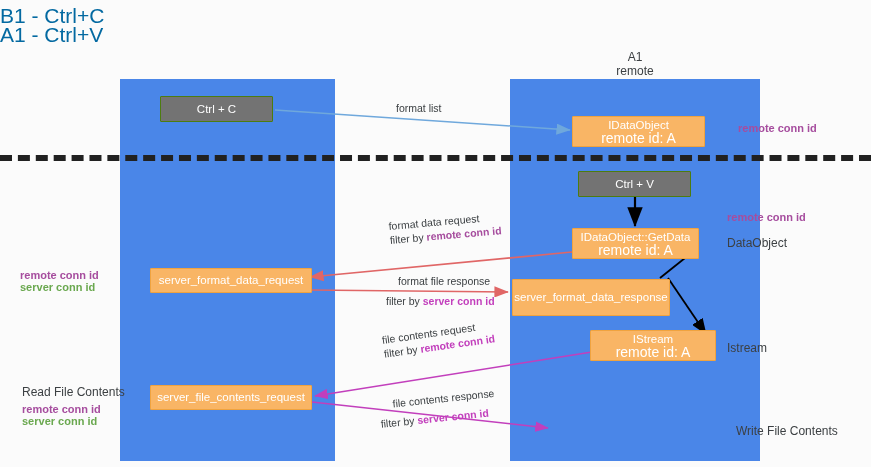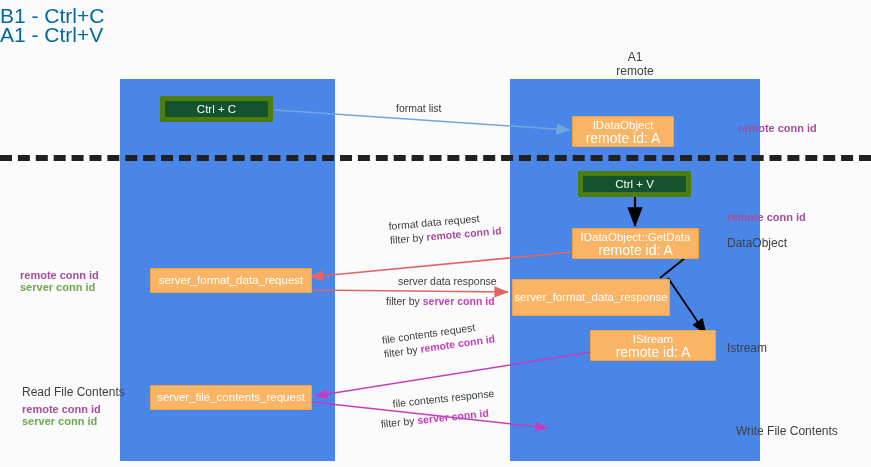--- a/index.html
+++ b/index.html
@@ -61,21 +61,21 @@
     flex-direction: column;
     align-items: center;
     justify-content: center;
     text-align: center;
     color: #ffffff;
     font-size: 11.5px;
     line-height: 13px;
     border-radius: 1px;
   }
   .node .l2 { font-size: 14px; }
-  .node-green { background: #14532d; border: 5px solid #4d7c0f; }
+  .node-green { background: #737373; border: 1px solid #4d7c0f; }
   .node-orange { background: #f9b565; border: 1px solid #f0a33f; }
 
   
   .side-label {
     font-size: 11px;
     line-height: 13px;
     white-space: pre;
   }
   .c-purple { color: #a64d9e; font-weight: bold; }
   .c-green  { color: #6aa84f; font-weight: bold; }
@@ -152,21 +152,21 @@
   <div class="abs" id="title">B1 - Ctrl+C
 A1 - Ctrl+V</div>
 
   <div class="abs col-header" id="hdr-a1">A1
 remote</div>
 
   <div class="abs node node-green" style="left:160px;top:96px;width:113px;height:26px;">
     <div>Ctrl + C</div>
   </div>
 
-  <div class="abs node node-orange" style="left:572px;top:116px;width:102px;height:31px;">
+  <div class="abs node node-orange" style="left:572px;top:116px;width:133px;height:31px;">
     <div>IDataObject</div>
     <div class="l2">remote id: A</div>
   </div>
 
   <div class="abs node node-green" style="left:578px;top:171px;width:113px;height:26px;">
     <div>Ctrl + V</div>
   </div>
 
   <div class="abs node node-orange" style="left:572px;top:228px;width:127px;height:31px;">
     <div>IDataObject::GetData</div>
@@ -194,21 +194,21 @@
   <div class="abs edge-label" style="left:396px;top:101px;">
     <div>format list</div>
   </div>
 
   <div class="abs edge-label" style="left:388px;top:219px;transform:rotate(-5deg);transform-origin:left top;">
     <div>format data request</div>
     <div><span>filter by </span><span class="hl-purple">remote conn id</span></div>
   </div>
 
   <div class="abs edge-label" style="left:386px;top:274px;">
-    <div style="padding-left:12px;">server data response</div>
+    <div style="padding-left:12px;">format file response</div>
     <div style="padding-top:6px;"><span>filter by </span><span class="hl-magenta">server conn id</span></div>
   </div>
 
   <div class="abs edge-label" style="left:381px;top:333px;transform:rotate(-8deg);transform-origin:left top;">
     <div>file contents request</div>
     <div><span>filter by </span><span class="hl-magenta">remote conn id</span></div>
   </div>
 
   <div class="abs edge-label" style="left:378px;top:398px;transform:rotate(-6deg);transform-origin:left top;">
     <div style="padding-left:14px;">file contents response</div>

